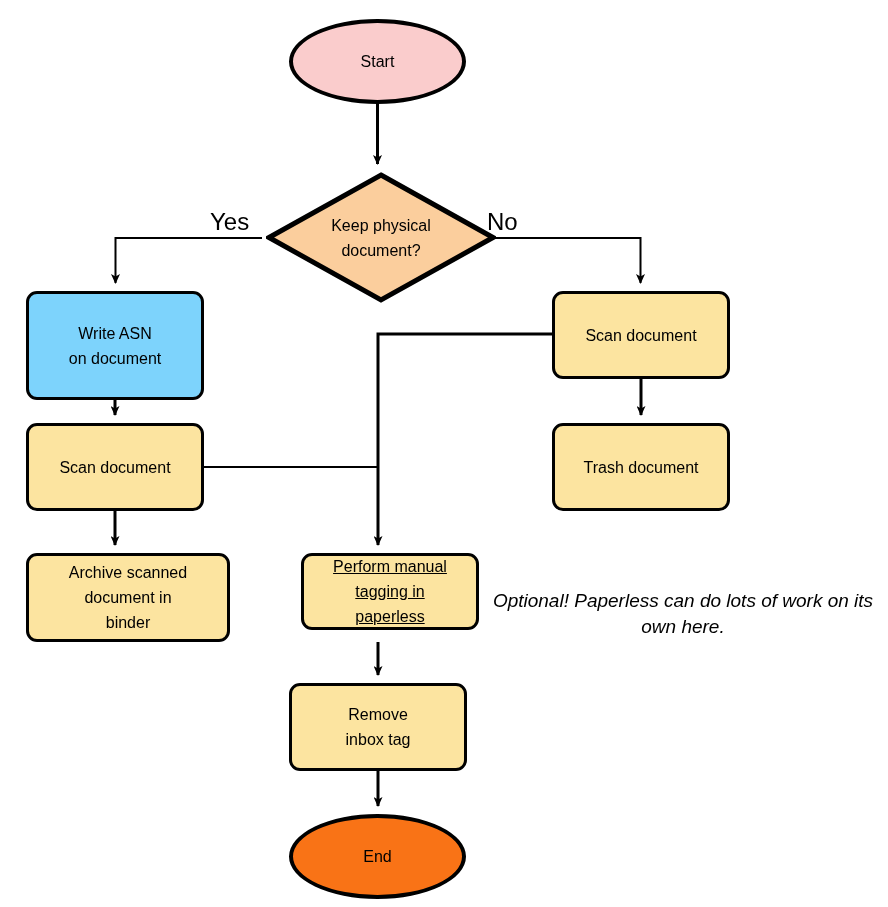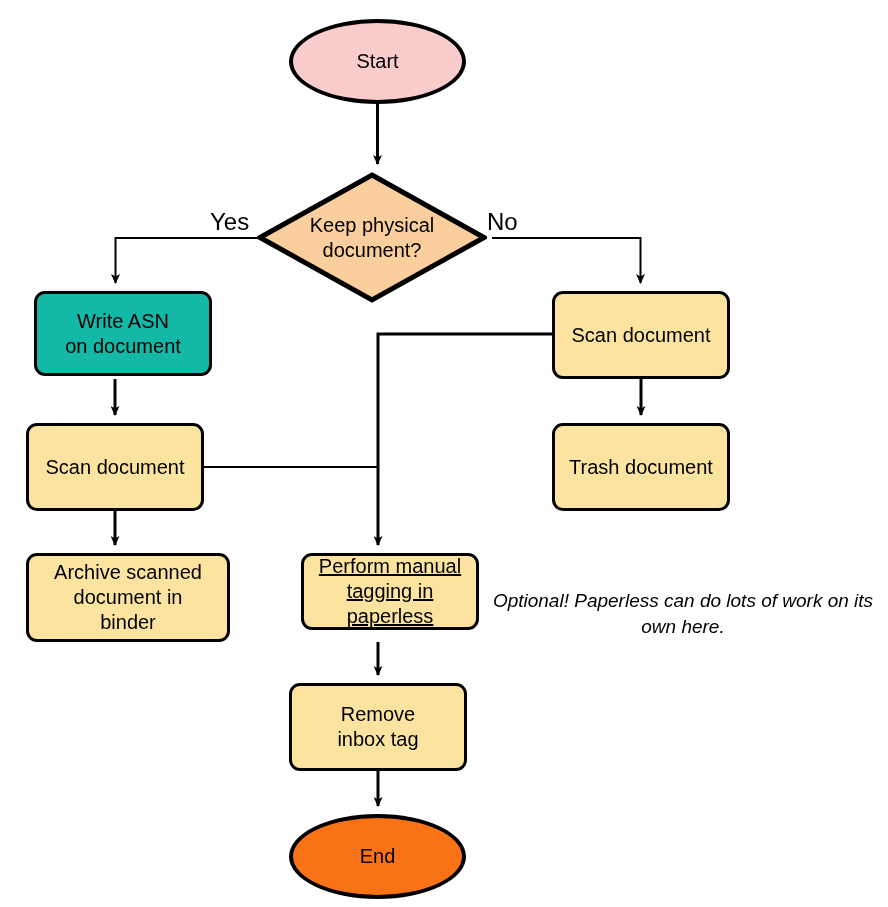--- a/index.html
+++ b/index.html
@@ -25,21 +25,21 @@
     height: 907px;
   }
   .node {
     position: absolute;
     box-sizing: border-box;
     display: flex;
     align-items: center;
     justify-content: center;
     text-align: center;
     color: #000000;
-    font-size: 20px;
+    font-size: 16px;
     line-height: 25px;
     white-space: pre-line;
     z-index: 5;
   }
   .node-process {
     border: 3px solid #000000;
     border-radius: 11px;
   }
   .node-terminator {
     border: 4px solid #000000;
@@ -105,29 +105,29 @@
 
     <path d="M378,642 L378,675" stroke="#000000" stroke-width="3" fill="none" marker-end="url(#arrowhead)"></path>
 
     <path d="M378,771 L378,806" stroke="#000000" stroke-width="3" fill="none" marker-end="url(#arrowhead)"></path>
   </svg>
 
   <div class="node node-terminator" style="left:289px; top:19px; width:177px; height:85px; background:#FACCCC;">
     <span>Start</span>
   </div>
 
-  <div class="node node-decision" style="left:257px; top:172px; width:230px; height:131px;">
+  <div class="node node-decision" style="left:266px; top:172px; width:230px; height:131px;">
     <svg class="decision-shape" viewBox="0 0 230 131" preserveAspectRatio="none" aria-hidden="true">
       <polygon points="115,3 227,65.5 115,128 3,65.5" fill="#FBCE9D" stroke="#000000" stroke-width="5" stroke-linejoin="miter"></polygon>
     </svg>
     <span>Keep physical
 document?</span>
   </div>
 
-  <div class="node node-process" style="left:34px; top:291px; width:178px; height:85px; background:#14b8a6;">
+  <div class="node node-process" style="left:26px; top:291px; width:178px; height:109px; background:#7dd3fc;">
     <span>Write ASN
 on document</span>
   </div>
 
   <div class="node node-process" style="left:26px; top:423px; width:178px; height:88px; background:#FCE4A0;">
     <span>Scan document</span>
   </div>
 
   <div class="node node-process" style="left:26px; top:553px; width:204px; height:89px; background:#FCE4A0;">
     <span>Archive scanned

